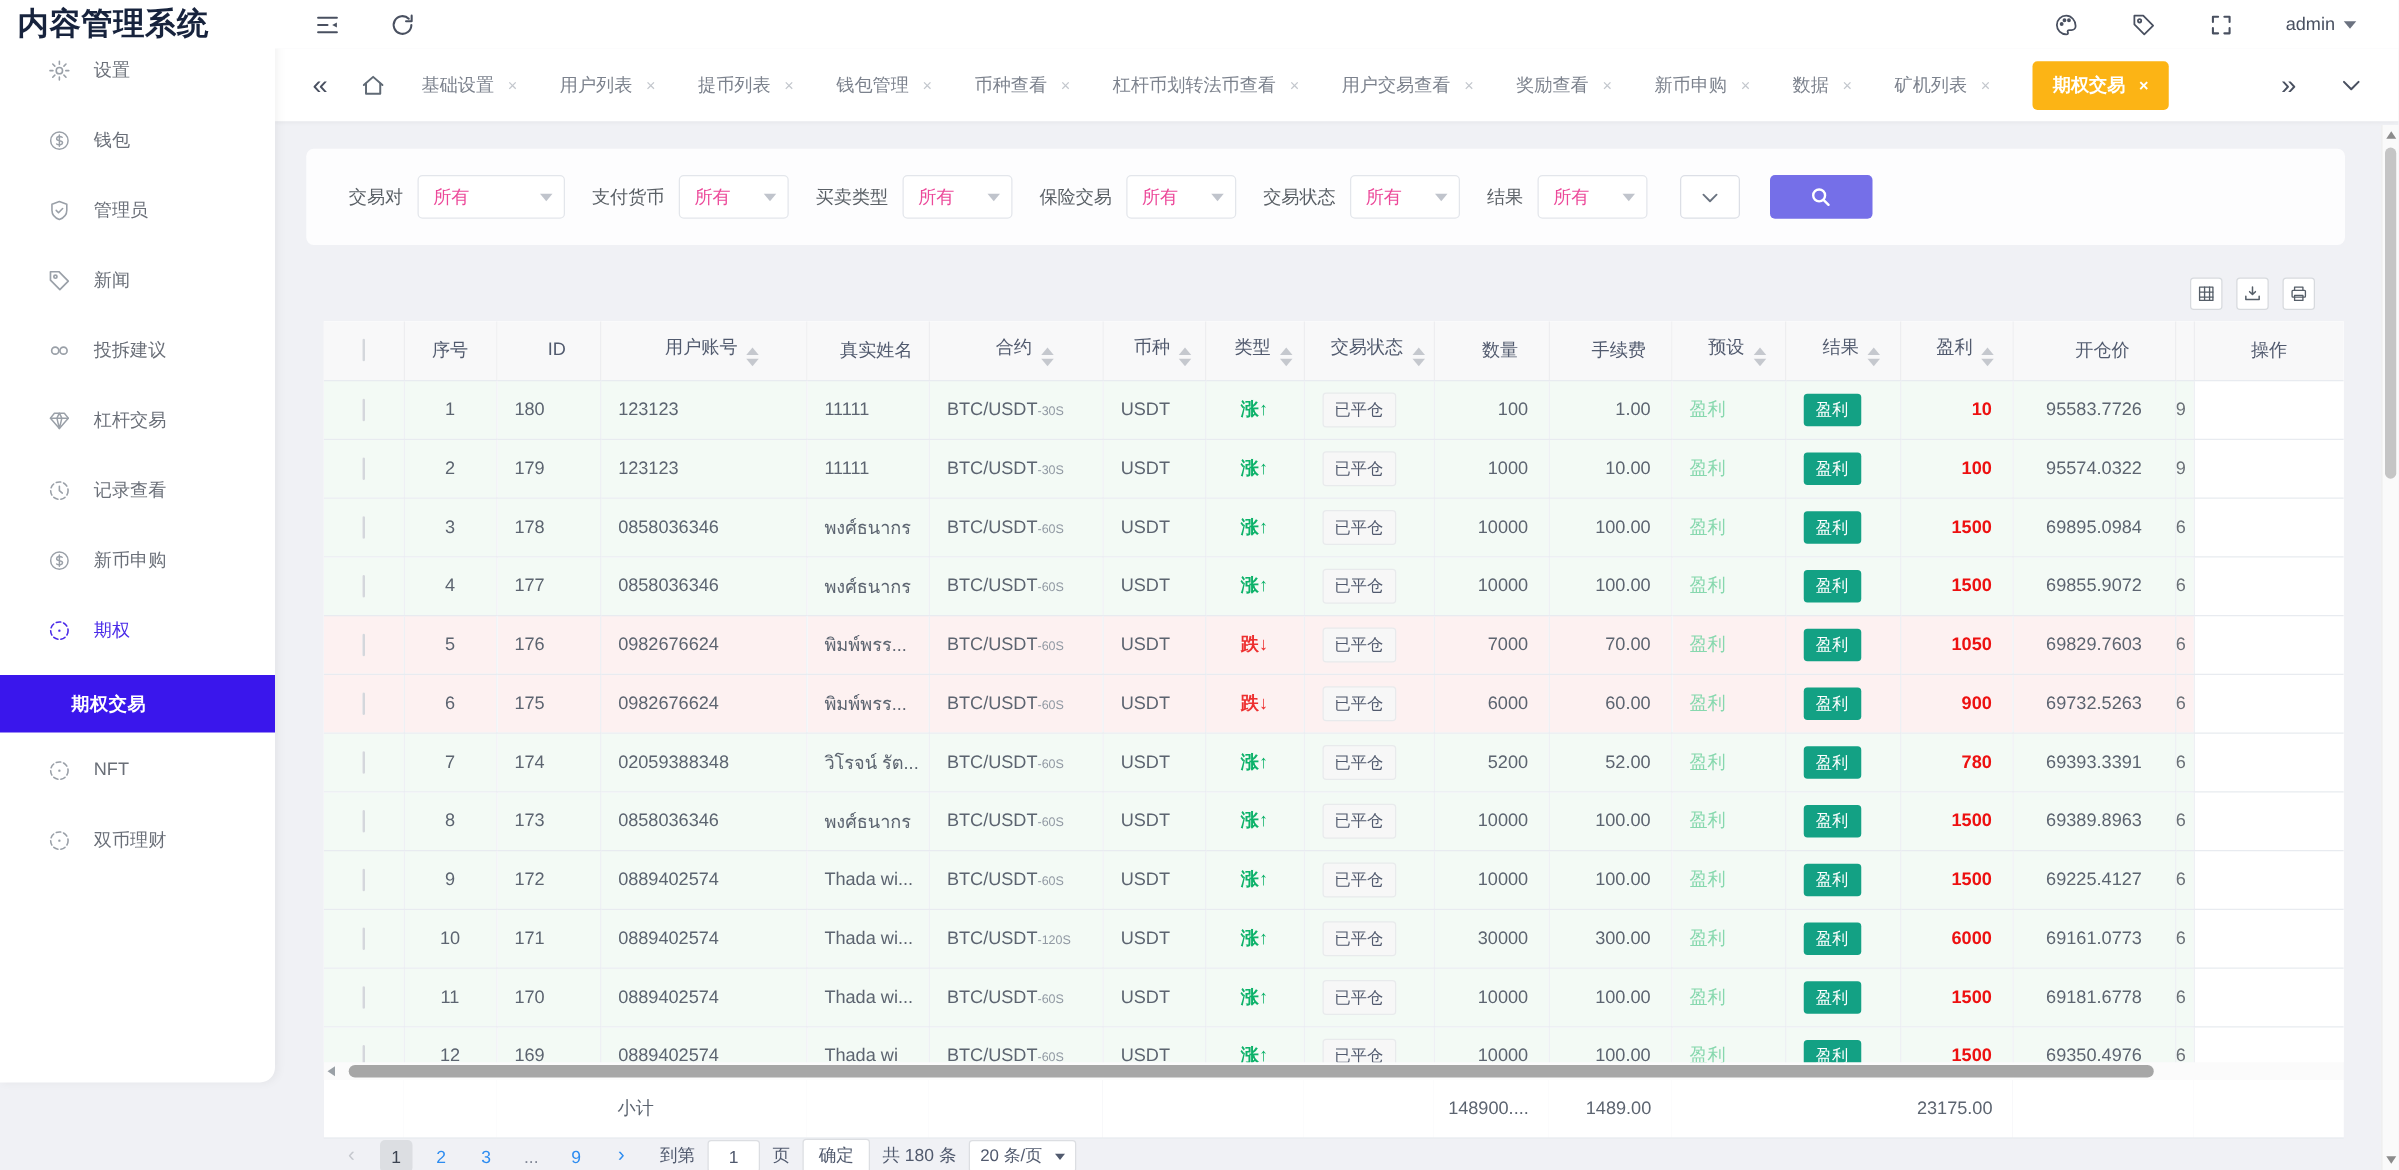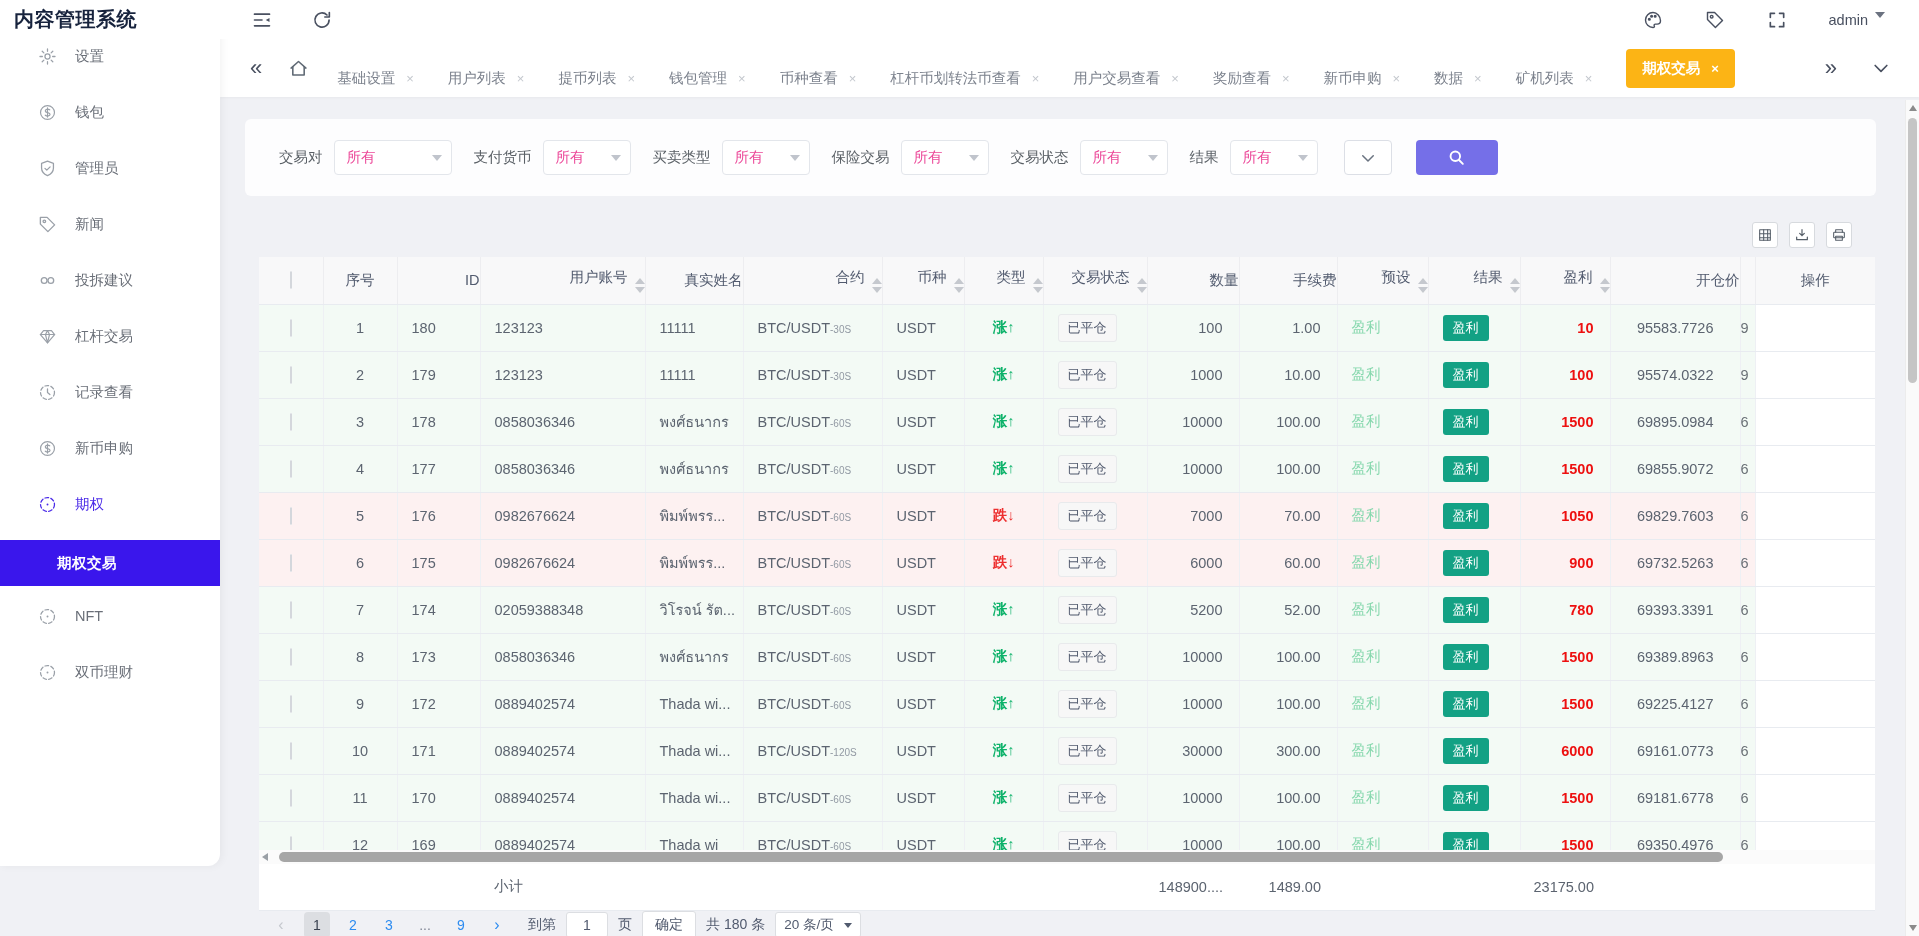--- a/index.html
+++ b/index.html
@@ -1,38 +1,38 @@
 <!DOCTYPE html>
 <html><head>
 <meta charset="utf-8">
 <style>
   *{box-sizing:border-box;margin:0;padding:0}
   html,body{width:1919px;height:936px}
   body{position:relative;font-family:"Liberation Sans","DejaVu Sans",sans-serif;background:#f0f1f5;overflow:hidden;color:#515a6e}
   svg{display:block}
   
   .hdr{position:absolute;top:0;left:0;width:1919px;height:39px;background:#fff;z-index:6}
-  .hdr-title{position:absolute;left:14px;top:0;line-height:39px;font-weight:bold;font-size:20px;color:#17233d;letter-spacing:.5px}
+  .hdr-title{position:absolute;left:14px;top:0;line-height:39px;font-weight:bold;font-size:25px;color:#17233d;letter-spacing:.5px}
   .hdr-left{position:absolute;left:252px;top:0;height:39px;display:flex;align-items:center;gap:40px;color:#495060}
   .hdr-right{position:absolute;right:34px;top:0;height:39px;display:flex;align-items:center;gap:42px;color:#495060}
   .hicon{width:20px;height:20px;cursor:pointer;color:#495060}
-  .admin-box{display:flex;gap:7px;font-size:14.5px;color:#495060;cursor:pointer}
+  .admin-box{display:flex;align-items:center;gap:7px;font-size:14.5px;color:#495060;cursor:pointer}
   .caret-dn{width:0;height:0;border-left:5px solid transparent;border-right:5px solid transparent;border-top:6px solid #6b7280}
   
   .sidebar{position:absolute;left:0;top:24px;width:220px;height:842px;background:#fff;border-radius:0 0 12px 0;box-shadow:2px 0 8px rgba(0,0,0,.05);padding-top:12px;z-index:5}
   .side-item{height:40px;margin-bottom:16px;display:flex;align-items:center;padding-left:38px;gap:18px;font-size:14.5px;color:#6a6f78;cursor:pointer}
   .side-item .sicon{width:19px;height:19px;color:#9aa0a8}
   .side-item.active{color:#4a2ae8}
   .side-item.active .sicon{color:#4a2ae8}
   .side-sub{height:46px;background:#3a16ec;color:#fff;display:flex;align-items:center;padding-left:57px;font-size:14.5px;margin:8px 0 10px;cursor:pointer;font-weight:bold;letter-spacing:.5px}
   
   .tabstrip{position:absolute;left:220px;top:39px;width:1699px;height:58px;background:#fff;display:flex;align-items:center;padding:0 28px 0 30px;z-index:3;box-shadow:0 1px 3px rgba(0,0,0,.04)}
   .ts-back{font-size:22px;color:#495060;cursor:pointer;margin-right:26px;line-height:1}
   .ts-home{width:21px;height:21px;color:#606a75;cursor:pointer;margin-right:28px}
-  .tabs{display:flex;align-items:flex-end;gap:34px;flex:0 0 auto}
+  .tabs{display:flex;align-items:center;gap:34px;flex:0 0 auto}
   .tab{display:flex;align-items:center;gap:11px;font-size:14.5px;color:#7c828d;cursor:pointer;white-space:nowrap}
   .tab .x{color:#c3c7cd;font-size:13px}
   .tab.active{background:#fcb415;color:#fff;padding:10px 16px;border-radius:4px;font-weight:bold}
   .tab.active .x{color:#fff}
   .ts-spacer{flex:1}
   .ts-more{font-size:22px;color:#495060;cursor:pointer;margin-right:34px;line-height:1}
   .ts-drop{width:20px;height:20px;color:#495060;cursor:pointer}
   
   .filter-card{position:absolute;left:245px;top:119px;width:1631px;height:77px;background:#fdfdfe;border-radius:6px;display:flex;align-items:center;padding-left:34px;gap:22px}
   .fgroup{display:flex;align-items:center;gap:11px;font-size:14.5px;color:#5a6066;white-space:nowrap}
@@ -44,21 +44,21 @@
   .btn-collapse svg{width:18px;height:18px}
   .btn-search{width:82px;height:35px;background:#756fe8;border-radius:4px;display:flex;align-items:center;justify-content:center;cursor:pointer;margin-left:2px}
   .btn-search svg{width:19px;height:19px}
   
   .toolbar{position:absolute;top:222px;left:1752px;display:flex;gap:11px;z-index:2}
   .tb-btn{width:26px;height:26px;background:#fff;border:1px solid #d7dade;border-radius:3px;display:flex;align-items:center;justify-content:center;color:#555e68;cursor:pointer}
   .tb-btn svg{width:16px;height:16px}
   
   .table-clip{position:absolute;left:259px;top:257px;width:1616px;height:593px;overflow:hidden;background:#fff;z-index:1}
   table{border-collapse:collapse;table-layout:fixed;width:1616px;font-size:14.5px}
-  th{height:47px;background:#f8f8f9;font-weight:normal;color:#515a6e;text-align:right;padding:0 0 0 14px;border-bottom:1px solid #e8ebf0;border-right:1px solid #ededf0;white-space:nowrap;overflow:hidden}
+  th{height:47px;background:#f8f8f9;font-weight:normal;color:#515a6e;text-align:center;padding:0 0 0 14px;border-bottom:1px solid #e8ebf0;border-right:1px solid #ededf0;white-space:nowrap;overflow:hidden}
   th.c-cb,th.c-no{text-align:center;padding:0}
   th.c-action{text-align:center;padding:0;border-right:none}
   td{height:47px;border-bottom:1px solid #e8ebf0;border-right:1px solid #eef0f4;padding:0 10px 0 14px;color:#5c6470;white-space:nowrap;overflow:hidden}
   tr.r-up td{background:#f3faf5}
   tr.r-down td{background:#fdf1f1}
   td.c-cb{text-align:center;padding:0}
   td.c-no{text-align:center;padding:0}
   td.c-right{text-align:right;padding:0 16px 0 4px}
   td.c-open{text-align:right;padding:0 26px 0 4px}
   td.c-sliver{padding:0;color:#6a7077}

